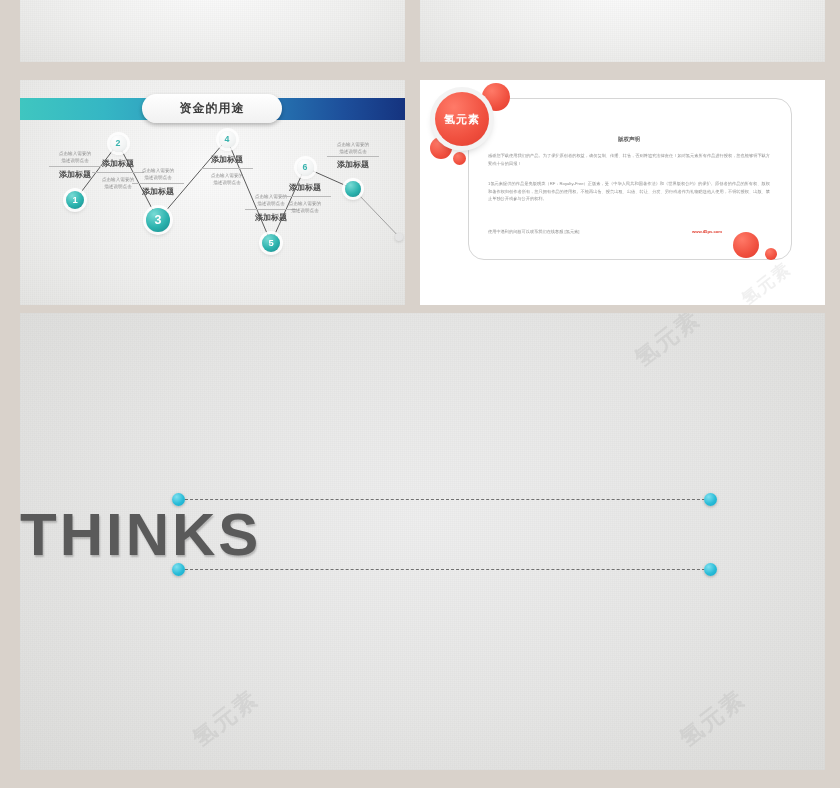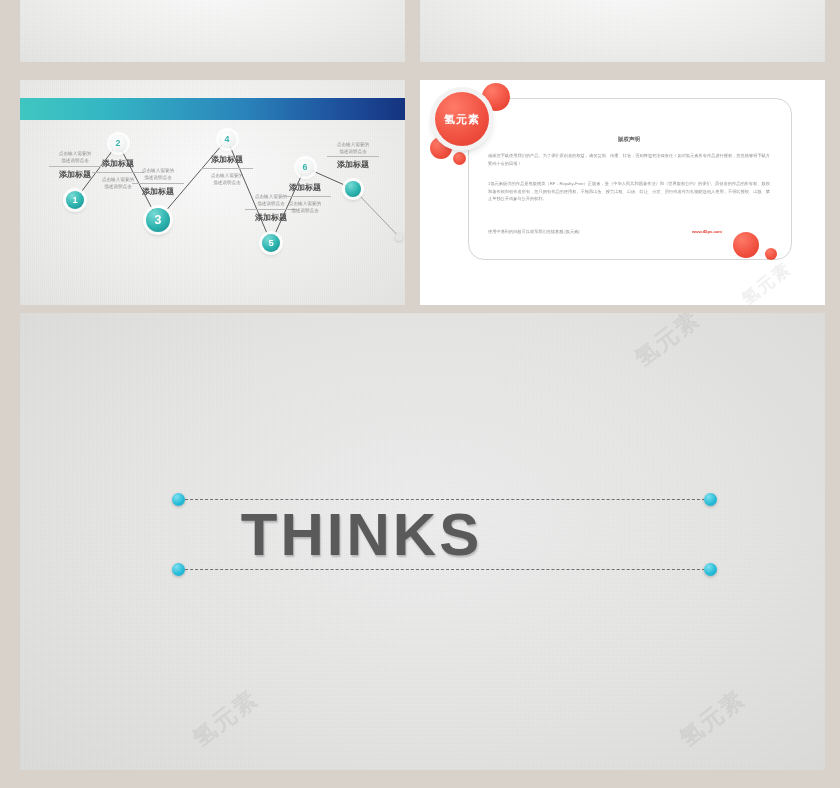--- a/index.html
+++ b/index.html
@@ -88,21 +88,21 @@
 
   
   #slide-bottom{left:20px;top:313px;width:805px;height:457px;
     background:radial-gradient(ellipse at 50% 45%,#eeeeee 0%,#e6e6e5 55%,#dcdcda 100%);}
   .thinks-wrap{position:absolute;left:0;top:0;width:805px;height:457px;}
   .dashline{position:absolute;height:0;border-top:1px dashed #6f6f6f;}
   .dot{position:absolute;width:13px;height:13px;border-radius:50%;
     background:radial-gradient(circle at 35% 30%,#7fe0ef 0%,#29bcd8 55%,#12a6c6 100%);
     box-shadow:0 1px 3px rgba(0,0,0,.25);}
   .thinks{
-    position:absolute;left:0;top:188px;width:683px;text-align:center;
+    position:absolute;left:0;top:188px;width:683px;
     font-size:60px;font-weight:bold;letter-spacing:3px;color:#5a5a5a;
     text-shadow:1px 2px 2px rgba(0,0,0,.22);
   }
 
   
   .wm{position:absolute;color:rgba(120,120,120,.13);font-size:23px;font-weight:bold;
     transform:rotate(-38deg);letter-spacing:2px;pointer-events:none;user-select:none;
     white-space:nowrap;}
   .wm.sm{font-size:17px;color:rgba(120,120,120,.11);}
 </style>
@@ -118,20 +118,23 @@
 
   <div class="slide slide-gray" id="slide-tr">
     <div class="noise"></div>
 
   </div>
 
   <div class="slide slide-gray" id="slide-ml">
     <div class="noise"></div>
 
     <div class="bar"></div>
+    <div class="bar-pill">
+      <span>资金的用途</span>
+    </div>
 
     <div class="chart" id="funds-chart">
       <svg width="385" height="181" viewBox="0 0 385 181">
         <polyline id="chart-path" fill="none" stroke="#5a5a5a" stroke-width="1" points="55,76.16 98,19.359999999999985 138,96.03999999999999 207,15.099999999999994 251,118.76 285,43.5 333,64.8"></polyline>
       <line x1="333" y1="64.8" x2="379" y2="112.8" stroke="#8d8d8d" stroke-width="0.8"></line>
         </svg>
       <div id="chart-nodes">
           <div class="cnode filled" style="left: 46px; top: 67.16px; width: 18px; height: 18px; line-height: 18px; font-size: 9.36px;">1</div>
           <div class="ctitle" style="left: 19px; width: 72px; top: 45.16px;">添加标题</div>
           <div class="crule" style="left: 29px; width: 52px; top: 42.16px;"></div>

